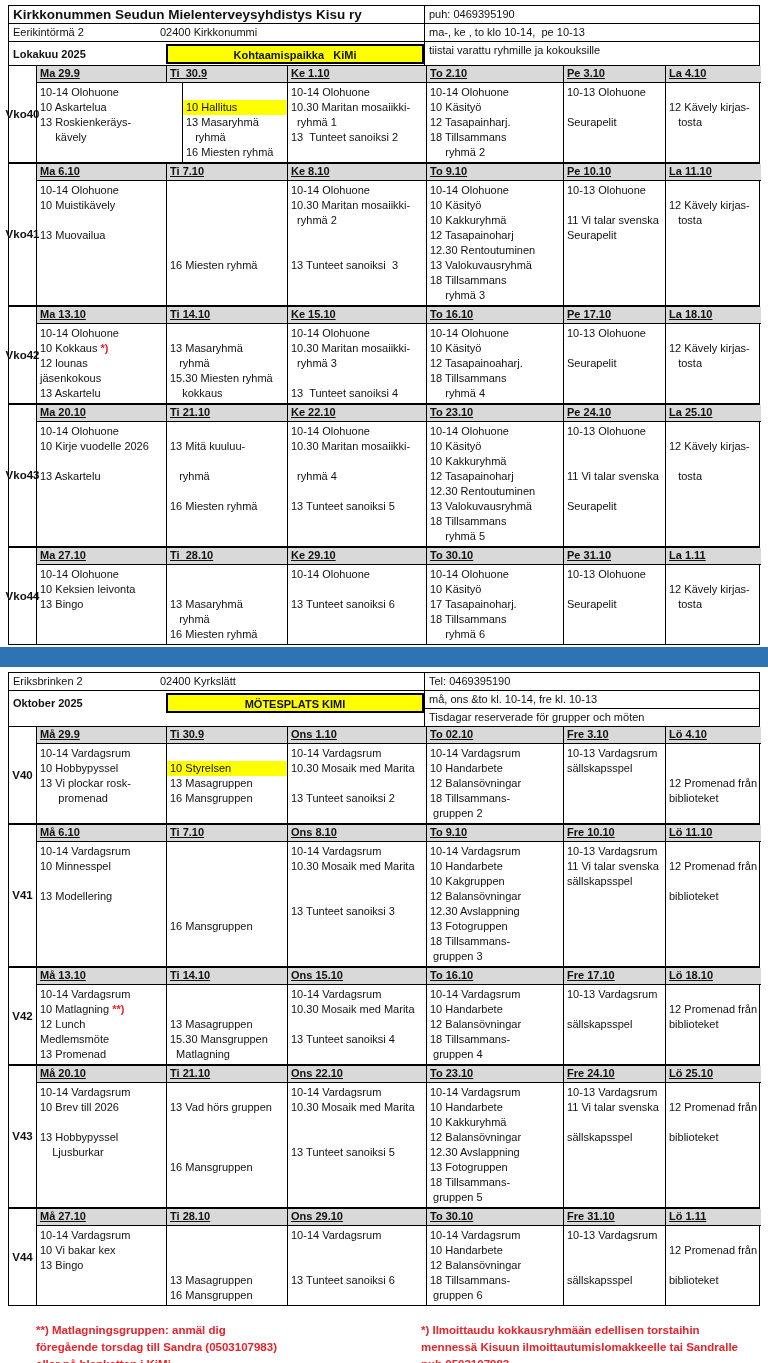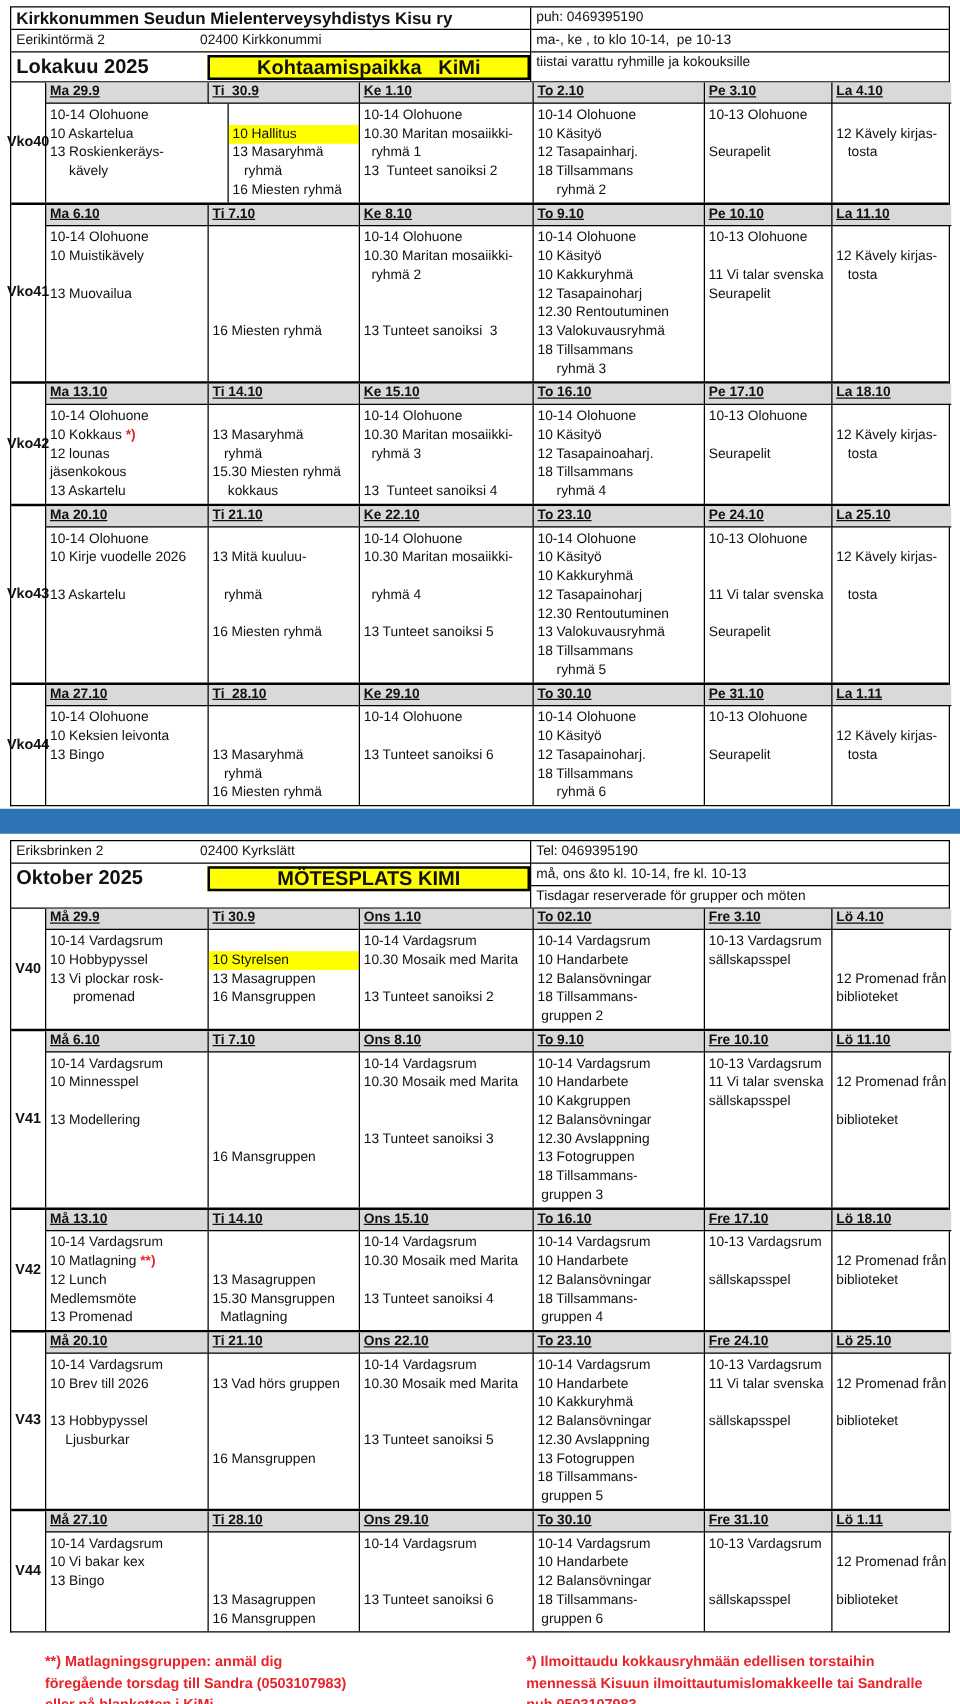--- a/index.html
+++ b/index.html
@@ -9,22 +9,22 @@
   
   .hdr{border:1.5px solid #000;display:grid;grid-template-columns:415px 1fr;}
   .hleft{display:flex;flex-direction:column;}
   .hright{border-left:1.5px solid #000;display:flex;flex-direction:column;}
   .hrow{height:17px;line-height:16px;font-size:11px;padding-left:4px;border-bottom:1px solid #000;white-space:pre;}
   .hrow:last-child{border-bottom:none;}
   .hrow.tall{height:23px;display:flex;align-items:center;padding-left:0;border-bottom:none;}
   .org{font-weight:bold;font-size:13.5px;line-height:17px;}
   .addr{display:flex;}
   .street{width:147px;display:inline-block;}
-  .month{width:157px;font-weight:bold;font-size:16px;padding-left:4px;box-sizing:border-box;}
-  .venue{flex:1;border:2px solid #000;background:var(--yellow);font-weight:bold;font-size:16px;
+  .month{width:157px;font-weight:bold;font-size:11px;padding-left:4px;box-sizing:border-box;}
+  .venue{flex:1;border:2px solid #000;background:var(--yellow);font-weight:bold;font-size:11px;
          text-align:center;height:20px;line-height:18px;box-sizing:border-box;white-space:pre;}
 
   
   .tbl{border:1.5px solid #000;border-top:none;}
   .week{display:grid;grid-template-columns:27px 130px 121px 139px 137px 102px 96px;}
   .week:not(:last-child){border-bottom:2px solid #000;}
   .wlabel{grid-row:1 / span 2;grid-column:1;display:flex;flex-direction:row;
           align-items:center;justify-content:center;font-weight:bold;font-size:11.5px;line-height:15px;}
   .dhead{border-left:1px solid #000;border-bottom:1px solid #000;background:var(--gray);
          height:16px;line-height:15px;font-size:11px;padding-left:3px;white-space:pre;}
@@ -301,21 +301,21 @@
             <div class="line">16 Miesten ryhmä</div>
           </div>
           <div class="dcell" style="height: 77px;">
             <div class="line">10-14 Olohuone</div>
             <div class="line"></div>
             <div class="line">13 Tunteet sanoiksi 6</div>
           </div>
           <div class="dcell" style="height: 77px;">
             <div class="line">10-14 Olohuone</div>
             <div class="line">10 Käsityö</div>
-            <div class="line">12 Tasapainoharj.</div>
+            <div class="line">17 Tasapainoharj.</div>
             <div class="line">18 Tillsammans</div>
             <div class="line">     ryhmä 6</div>
           </div>
           <div class="dcell" style="height: 77px;">
             <div class="line">10-13 Olohuone</div>
             <div class="line"></div>
             <div class="line">Seurapelit</div>
           </div>
           <div class="dcell" style="height: 77px;">
             <div class="line"></div>

